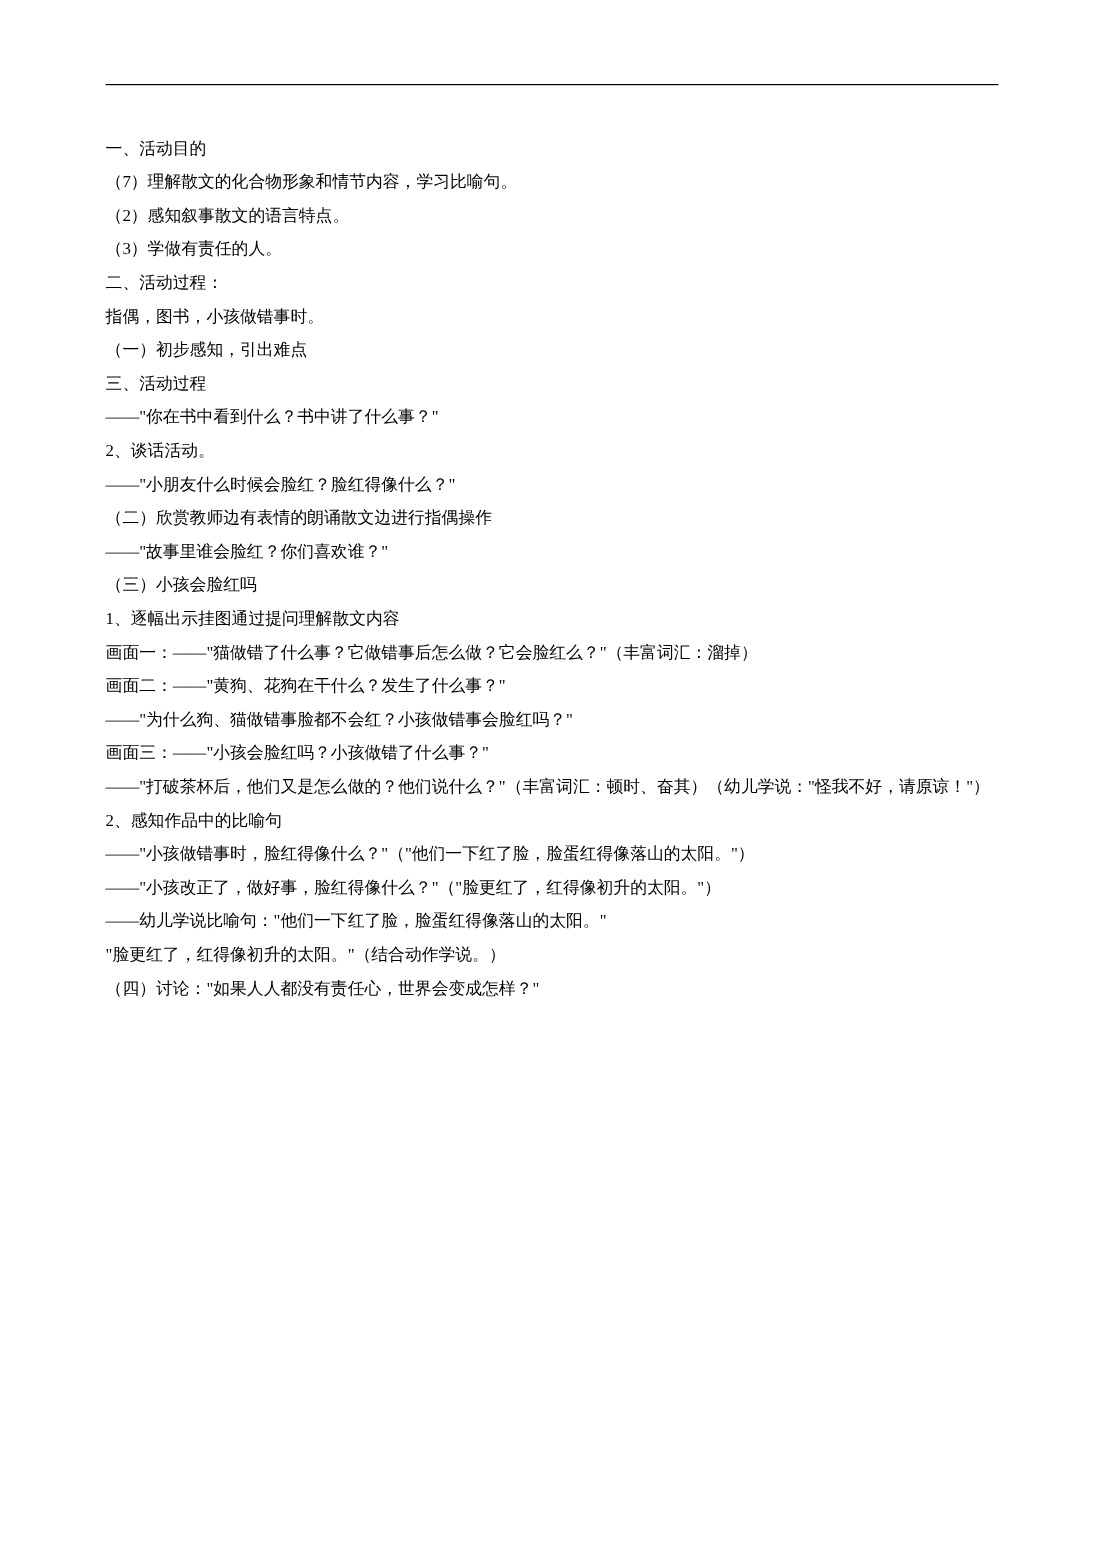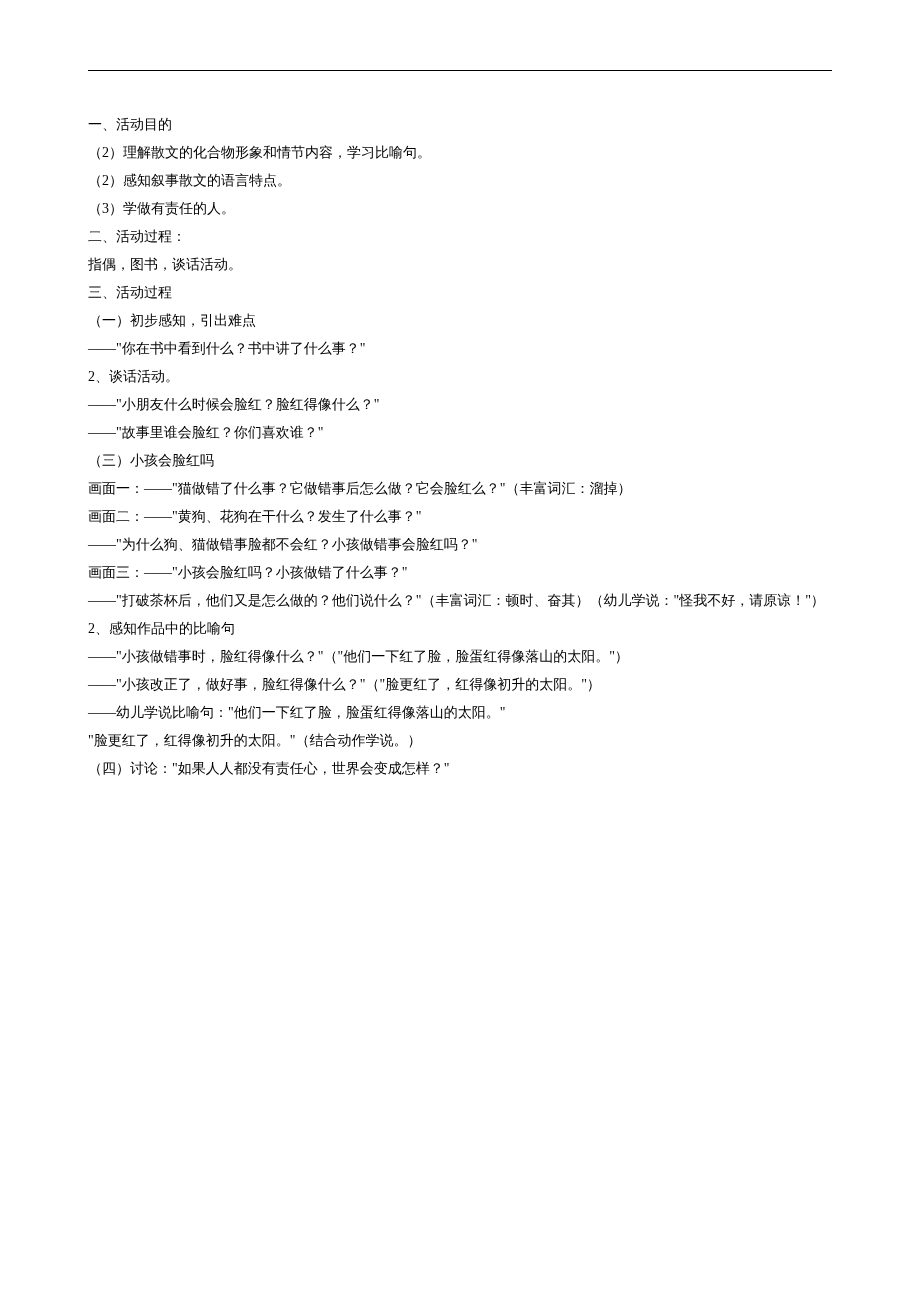--- a/index.html
+++ b/index.html
@@ -25,32 +25,34 @@
       display: block;
     }
   </style>
 </head>
 <body>
 
 <div class="divider"></div>
 
 <div>
   <span class="line">一、活动目的</span>
-  <span class="line">（2）理解散文的化合物形象和情节内容，学习比喻句。</span>
+  <span class="line">（7）理解散文的化合物形象和情节内容，学习比喻句。</span>
   <span class="line">（2）感知叙事散文的语言特点。</span>
   <span class="line">（3）学做有责任的人。</span>
   <span class="line">二、活动过程：</span>
-  <span class="line">指偶，图书，谈话活动。</span>
+  <span class="line">指偶，图书，小孩做错事时。</span>
+  <span class="line">（一）初步感知，引出难点</span>
   <span class="line">三、活动过程</span>
-  <span class="line">（一）初步感知，引出难点</span>
   <span class="line">——"你在书中看到什么？书中讲了什么事？"</span>
   <span class="line">2、谈话活动。</span>
   <span class="line">——"小朋友什么时候会脸红？脸红得像什么？"</span>
+  <span class="line">（二）欣赏教师边有表情的朗诵散文边进行指偶操作</span>
   <span class="line">——"故事里谁会脸红？你们喜欢谁？"</span>
   <span class="line">（三）小孩会脸红吗</span>
+  <span class="line">1、逐幅出示挂图通过提问理解散文内容</span>
   <span class="line">画面一：——"猫做错了什么事？它做错事后怎么做？它会脸红么？"（丰富词汇：溜掉）</span>
   <span class="line">画面二：——"黄狗、花狗在干什么？发生了什么事？"</span>
   <span class="line">——"为什么狗、猫做错事脸都不会红？小孩做错事会脸红吗？"</span>
   <span class="line">画面三：——"小孩会脸红吗？小孩做错了什么事？"</span>
   <span class="line">——"打破茶杯后，他们又是怎么做的？他们说什么？"（丰富词汇：顿时、奋其）（幼儿学说："怪我不好，请原谅！"）</span>
   <span class="line">2、感知作品中的比喻句</span>
   <span class="line">——"小孩做错事时，脸红得像什么？"（"他们一下红了脸，脸蛋红得像落山的太阳。"）</span>
   <span class="line">——"小孩改正了，做好事，脸红得像什么？"（"脸更红了，红得像初升的太阳。"）</span>
   <span class="line">——幼儿学说比喻句："他们一下红了脸，脸蛋红得像落山的太阳。"</span>
   <span class="line">"脸更红了，红得像初升的太阳。"（结合动作学说。）</span>

